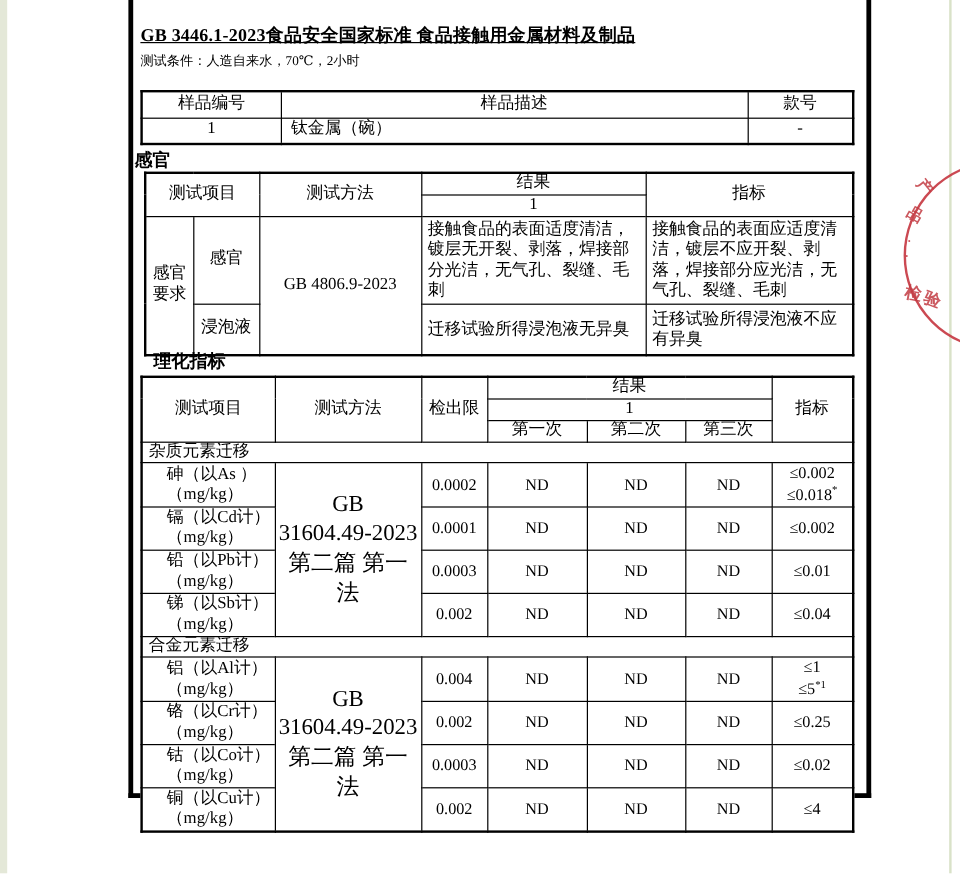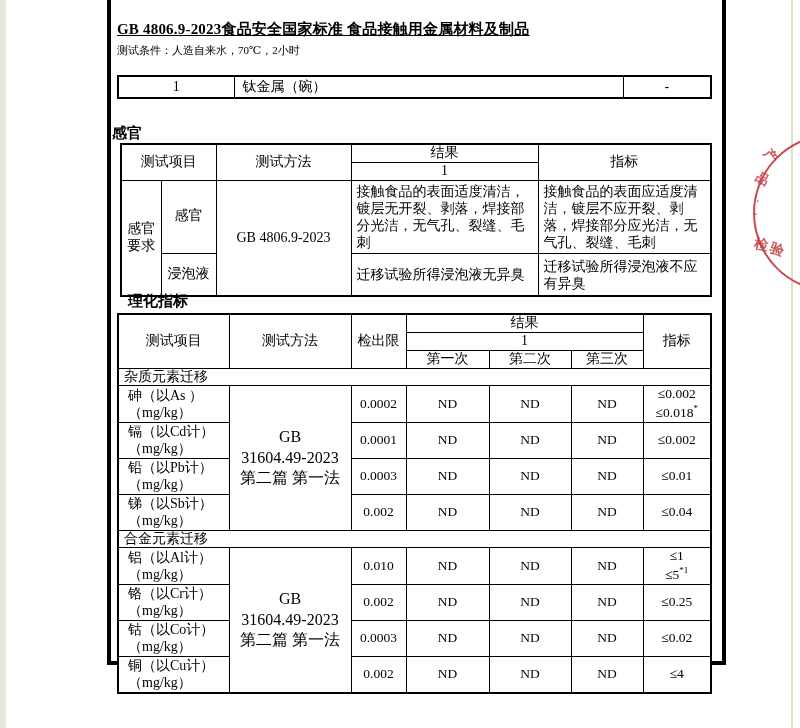--- a/index.html
+++ b/index.html
@@ -34,22 +34,22 @@
 
   .t2 { left:120px; top:143px; width:590px; }
   .t2 .hr1 { height:18px; } .t2 .hr2 { height:16px; }
   .t2 .row-sense { height:69px; } .t2 .row-soak { height:43px;padding-left:32px; }
   .t2 .longtext { text-align:left; padding:2px 5px; font-size:14px; line-height:1.22; vertical-align:middle; }
 
   .t3 { left:117px; top:313px; width:593px; }
   .t3 .hr1 { height:18px; } .t3 .hr2 { height:16px; } .t3 .hr3 { height:18px; }
   .t3 .grouprow { height:16px; text-align:left; padding-left:5px; font-size:14px; }
   .t3 .datarow { height:33px; }
-  .t3 .itemcell { text-align:left; padding-left:9px; font-size:14px; line-height:1.25; }
-  .t3 .methodcell { font-size:16px; line-height:1.3; }
+  .t3 .itemcell { text-align:left; padding-left:20px; font-size:14px; line-height:1.25; }
+  .t3 .methodcell { font-size:19px; line-height:1.3; }
   .t3 .num { font-size:13.5px; }
   .t3 .limitcell { font-size:13.5px; line-height:1.25; }
   .t3 sup { font-size:9px; }
 
   
   .stamp { position:absolute; left:753px; top:134px; width:158px; height:158px; pointer-events:none; }
   .ring  { position:absolute; left:0; top:0; width:158px; height:158px; border-radius:50%;
            border:2.5px solid rgba(197,53,63,0.9); }
   .sc { position:absolute; color:#c23b42; opacity:0.85; font-weight:bold; }
   .sc0 { left:11px; top:13px;  font-size:13px; transform:rotate(52deg); }
@@ -61,30 +61,35 @@
 </style>
 </head>
 <body>
 
 <div class="edge-left"></div>
 <div class="edge-right"></div>
 <div class="frame-left"></div>
 <div class="frame-right"></div>
 <div class="frame-bottom"></div>
 
-<div class="title">GB 4806.9-2023食品安全国家标准 食品接触用金属材料及制品</div>
+<div class="title">GB 3446.1-2023食品安全国家标准 食品接触用金属材料及制品</div>
 <div class="cond">测试条件：人造自来水，70℃，2小时</div>
 
 <table class="t1">
   <colgroup>
       <col style="width:116px">
       <col style="width:389px">
       <col style="width:88px">
     </colgroup>
   <tbody>
+      <tr>
+    <th>样品编号</th>
+    <th>样品描述</th>
+    <th>款号</th>
+  </tr>
   <tr>
     <td>1</td>
     <td class="desc">钛金属（碗）</td>
     <td>-</td>
   </tr>
 </tbody>
   </table>
 
 <div class="seclabel sec-sensory">感官</div>
 
@@ -218,21 +223,21 @@
       <tr class="datarow">
         <td class="itemcell">
           <div>铝（以Al计）</div>
           <div>（mg/kg）</div>
         </td>
         <td rowspan="4" class="methodcell">
           <div>GB</div>
           <div>31604.49-2023</div>
           <div>第二篇 第一法</div>
         </td>
-        <td class="num">0.010</td>
+        <td class="num">0.004</td>
         <td class="num">ND</td>
         <td class="num">ND</td>
         <td class="num">ND</td>
         <td class="limitcell">
           <div>≤1</div>
           <div><span>≤5</span><sup>*1</sup></div>
         </td>
       </tr>
       <tr class="datarow">
         <td class="itemcell">

